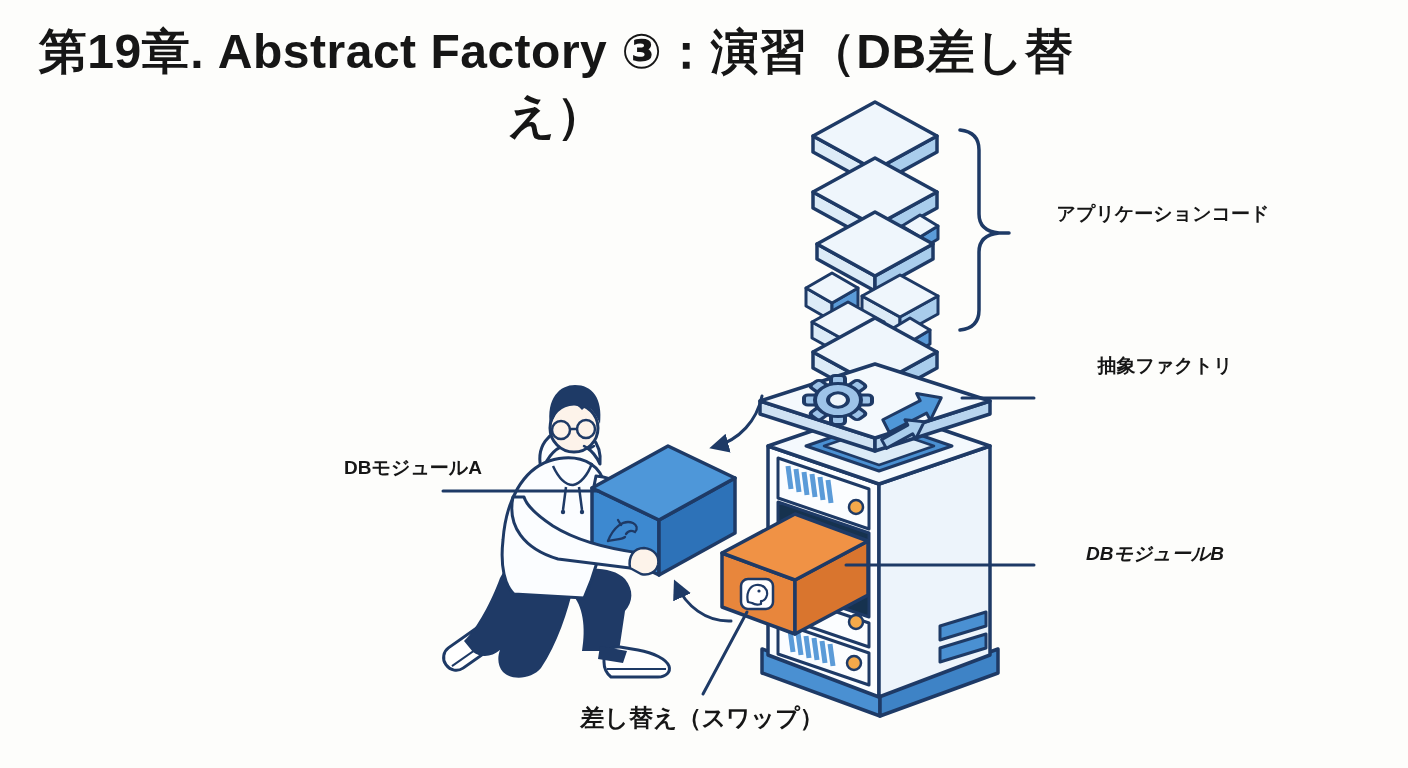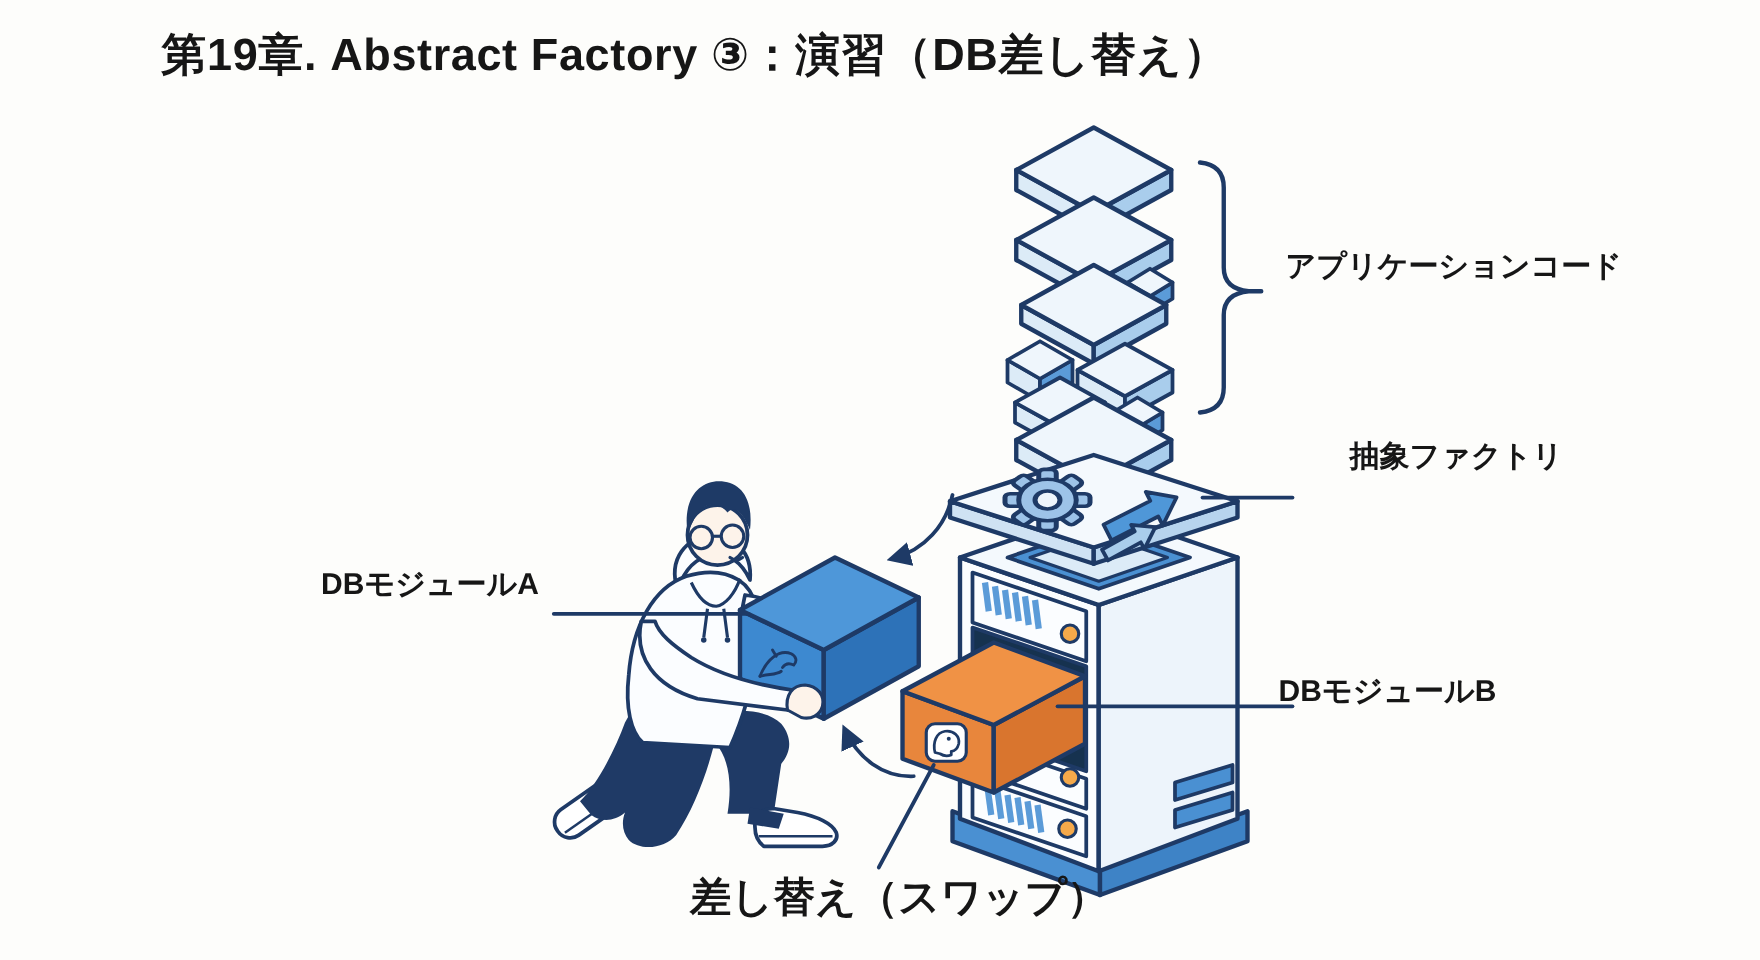--- a/index.html
+++ b/index.html
@@ -6,27 +6,27 @@
   body{
     width:1408px;height:768px;position:relative;overflow:hidden;
     background:#fdfdfb;
     font-family:"Liberation Sans","DejaVu Sans",sans-serif;
     color:#161616;
   }
   .stage{position:absolute;inset:0;width:1408px;height:768px;}
   svg{position:absolute;top:0;left:0;}
   .title{
     position:absolute;top:20px;left:0;width:1112px;
-    text-align:center;font-size:36px;font-weight:800;letter-spacing:.5px;
+    text-align:center;font-size:48px;font-weight:800;letter-spacing:.5px;
   }
   .lbl{
-    position:absolute;text-align:center;font-weight:700;font-size:24px;
+    position:absolute;text-align:center;font-weight:700;font-size:19px;
     line-height:36px;white-space:nowrap;
   }
-  .lbl-swap{font-size:33px;}
+  .lbl-swap{font-size:24px;}
   
   .ol{stroke:#1e3a66;stroke-linejoin:round;stroke-linecap:round;}
   .w35{stroke-width:3.5;} .w3{stroke-width:3;} .w25{stroke-width:2.5;}
   .ftop{fill:#eff6fc;} .fleft{fill:#dcebf7;} .fright{fill:#a9cdec;} .frightd{fill:#5b9bd8;}
   .white{fill:#fbfdff;} .none{fill:none;}
 </style>
 </head>
 <body>
 
 <div class="stage">
@@ -250,23 +250,23 @@
 <div class="title">第19章. Abstract Factory ③：演習（DB差し替え）</div>
 
 <div class="lbl" style="left:1010px;top:196px;width:306px;">
   <div>アプリケーションコード</div>
 </div>
 
 <div class="lbl" style="left:1015px;top:348px;width:300px;">
   <div>抽象ファクトリ</div>
 </div>
 
-<div class="lbl" style="left:194px;top:450px;width:300px;">
+<div class="lbl" style="left:182px;top:450px;width:300px;text-align:right;">
   <div>DBモジュールA</div>
 </div>
 
-<div class="lbl" style="left:957px;top:536px;width:306px;">
+<div class="lbl" style="left:1002px;top:536px;width:306px;font-style:italic;">
   <div>DBモジュールB</div>
 </div>
 
 <div class="lbl lbl-swap" style="left:552px;top:700px;width:300px;">差し替え（スワップ）</div>
 
 </div>
 
 </body></html>

